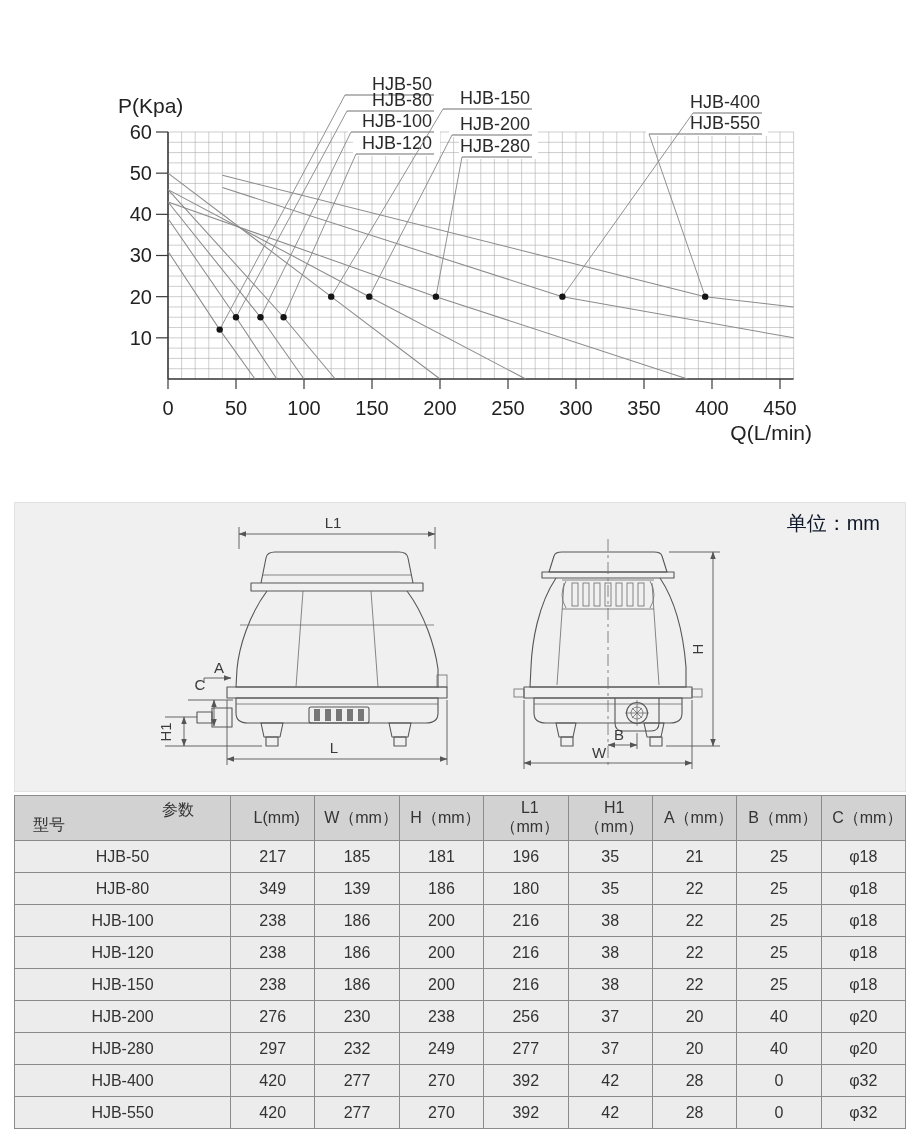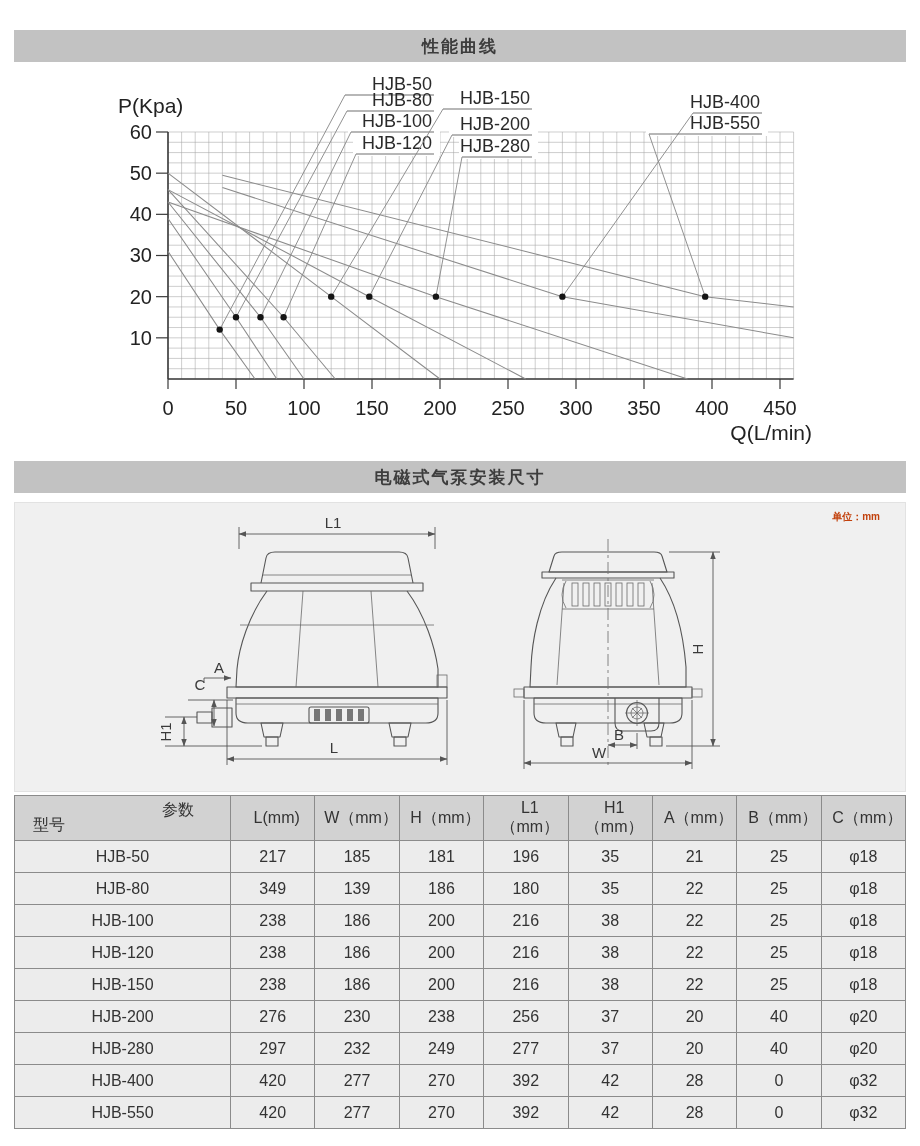--- a/index.html
+++ b/index.html
@@ -7,21 +7,21 @@
           font-family:"Liberation Sans","DejaVu Sans",sans-serif;margin:0 auto;}
   .section-bar{position:absolute;left:14px;width:892px;height:32px;background:#c2c2c2;
           display:flex;align-items:center;justify-content:center;}
   .section-bar span{font-size:17px;font-weight:bold;color:#3d3d3d;letter-spacing:2px;}
   #bar1{top:30px;}
   #bar2{top:461px;}
   #chart-svg{position:absolute;left:0;top:75px;width:920px;height:380px;}
   .panel{position:absolute;left:14px;top:502px;width:892px;height:290px;background:#f0f0f0;
          border:1px solid #e2e2e2;box-sizing:border-box;z-index:1;}
   #draw-svg{position:absolute;left:0;top:497px;width:920px;height:298px;z-index:2;}
-  .unit-label{position:absolute;top:510px;right:40px;z-index:3;font-size:10px;color:#c2410c;font-weight:bold;}
+  .unit-label{position:absolute;top:510px;right:40px;z-index:3;font-size:20px;color:#0f172a;}
   .draw{stroke:#565656;stroke-width:1.1;fill:none;stroke-linejoin:round;}
   .thin{stroke:#6a6a6a;stroke-width:0.8;fill:none;}
   .dim{stroke:#555;stroke-width:0.9;fill:none;}
   .dimtxt{font-size:15px;fill:#3a3a3a;}
   .slat{fill:#777;stroke:none;}
   .cline{stroke:#777;stroke-width:0.9;fill:none;stroke-dasharray:12 4 3 4;}
   table.dims{position:absolute;left:14px;top:795px;width:892px;border-collapse:collapse;
          table-layout:fixed;font-size:16px;color:#333;z-index:4;}
   table.dims th,table.dims td{border:1px solid #8b8b8b;background:#ececec;text-align:center;
          font-weight:normal;height:31px;padding:0;}
@@ -30,23 +30,20 @@
     background-image:linear-gradient(to bottom right,rgba(0,0,0,0) calc(50% - 0.8px),
       #777 calc(50% - 0.8px),#777 calc(50% + 0.8px),rgba(0,0,0,0) calc(50% + 0.8px));}
   th.corner .param{position:absolute;top:4px;right:36px;}
   th.corner .model{position:absolute;bottom:4px;left:18px;}
 </style>
 </head>
 <body>
 
 <div class="canvas">
 
-  <div class="section-bar" id="bar1">
-    <span>性能曲线</span>
-  </div>
 
   <svg id="chart-svg" viewBox="0 0 920 380">
       <g stroke="#a5a5a5" stroke-width="0.55">
         <line x1="168" y1="304" x2="168" y2="56.99800000000002"></line>
         <line x1="181.6" y1="304" x2="181.6" y2="56.99800000000002"></line>
         <line x1="195.2" y1="304" x2="195.2" y2="56.99800000000002"></line>
         <line x1="208.8" y1="304" x2="208.8" y2="56.99800000000002"></line>
         <line x1="222.4" y1="304" x2="222.4" y2="56.99800000000002"></line>
         <line x1="236" y1="304" x2="236" y2="56.99800000000002"></line>
         <line x1="249.60000000000002" y1="304" x2="249.60000000000002" y2="56.99800000000002"></line>
@@ -209,23 +206,20 @@
         <line x1="693" y1="38" x2="562.4000000000001" y2="221.666" stroke="#8b8b8b" stroke-width="0.95"></line>
         <circle cx="562.4000000000001" cy="221.666" r="3.2" fill="#151515"></circle>
         <text x="760" y="33" text-anchor="end" font-size="18" fill="#2a2a2a">HJB-400</text>
         <line x1="649" y1="59" x2="762" y2="59" stroke="#707070" stroke-width="1.1"></line>
         <line x1="649" y1="59" x2="705.2" y2="221.666" stroke="#8b8b8b" stroke-width="0.95"></line>
         <circle cx="705.2" cy="221.666" r="3.2" fill="#151515"></circle>
         <text x="760" y="54" text-anchor="end" font-size="18" fill="#2a2a2a">HJB-550</text>
       </g>
     </svg>
 
-  <div class="section-bar" id="bar2">
-    <span>电磁式气泵安装尺寸</span>
-  </div>
 
   <div class="panel"></div>
   <div class="unit-label">单位：mm</div>
 
   <svg id="draw-svg" viewBox="0 0 920 298">
     <defs>
       <marker id="arr" viewBox="0 0 10 10" refX="9" refY="5" markerWidth="9" markerHeight="9" orient="auto-start-reverse">
         <path d="M0,1.5 L9.5,5 L0,8.5 z" fill="#555"></path>
       </marker>
     </defs>

